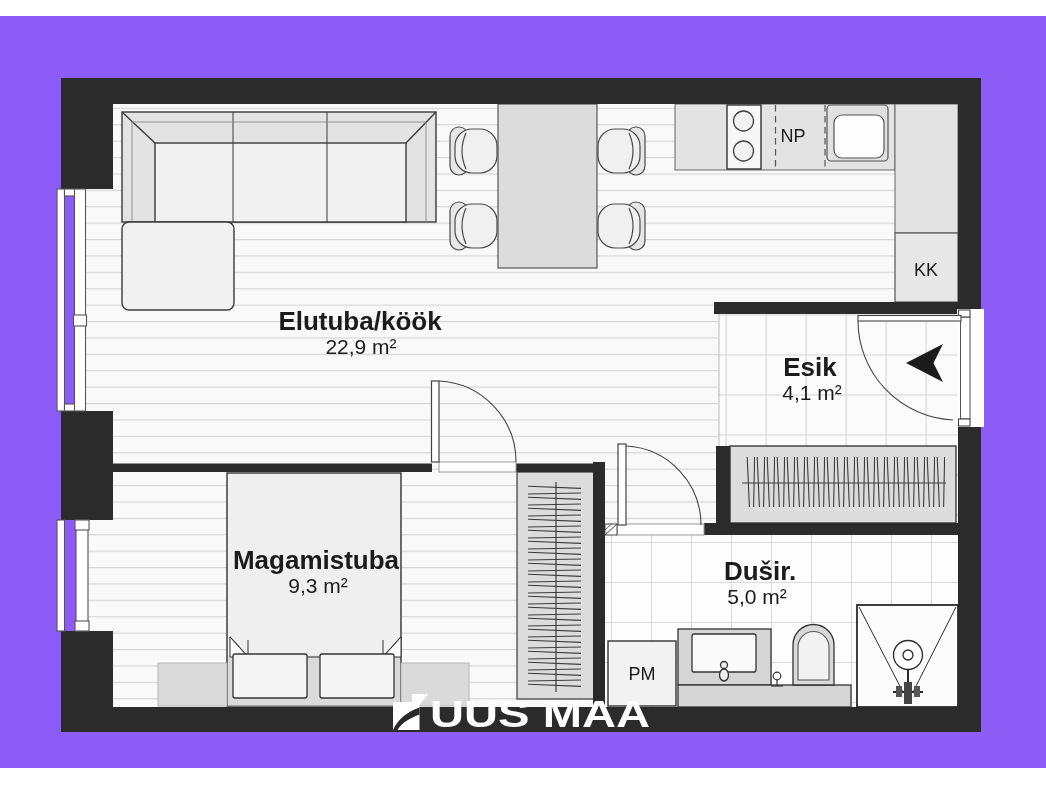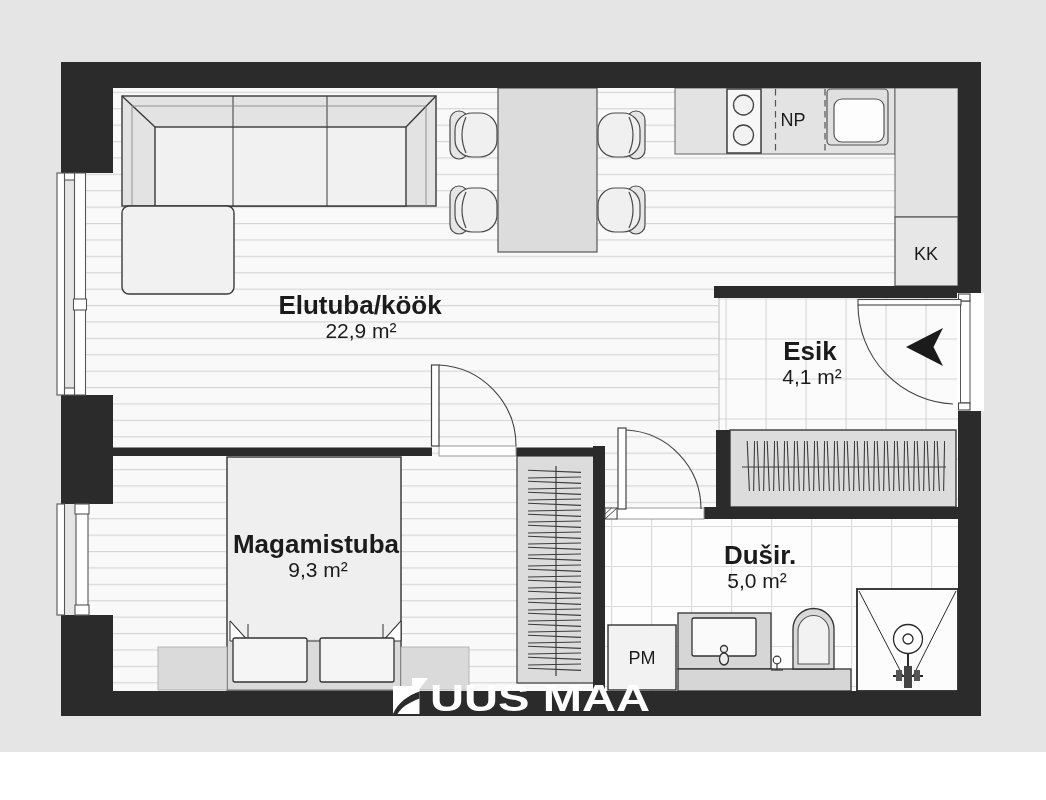--- a/index.html
+++ b/index.html
@@ -1,17 +1,17 @@
 <!DOCTYPE html>
 <html><head>
 <meta charset="utf-8">
 <style>
 html,body{margin:0;padding:0;background:#ffffff;}
-#page{width:1046px;height:752px;position:relative;overflow:hidden;background:#e5e5e5;
-font-family:"Liberation Sans", sans-serif;}
+#page{width:1046px;height:752px;position:relative;overflow:hidden;background:#8b5cf6;
+font-family:"Liberation Sans", sans-serif;margin-top:16px;}
 svg{position:absolute;left:0;top:0;}
 text{font-family:"Liberation Sans", sans-serif;fill:#1b1b1b;}
 .rname{font-weight:bold;font-size:26px;}
 .rarea{font-size:21px;}
 .lbl{font-size:18px;}
 </style>
 </head>
 <body>
 <div id="page">
 <svg width="1046" height="800" viewBox="0 0 1046 800">

